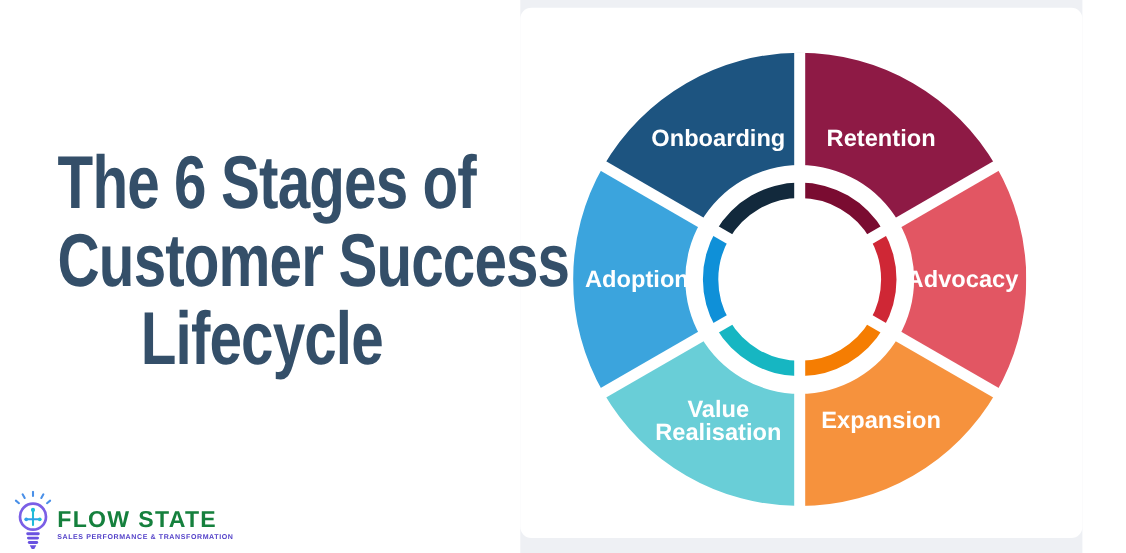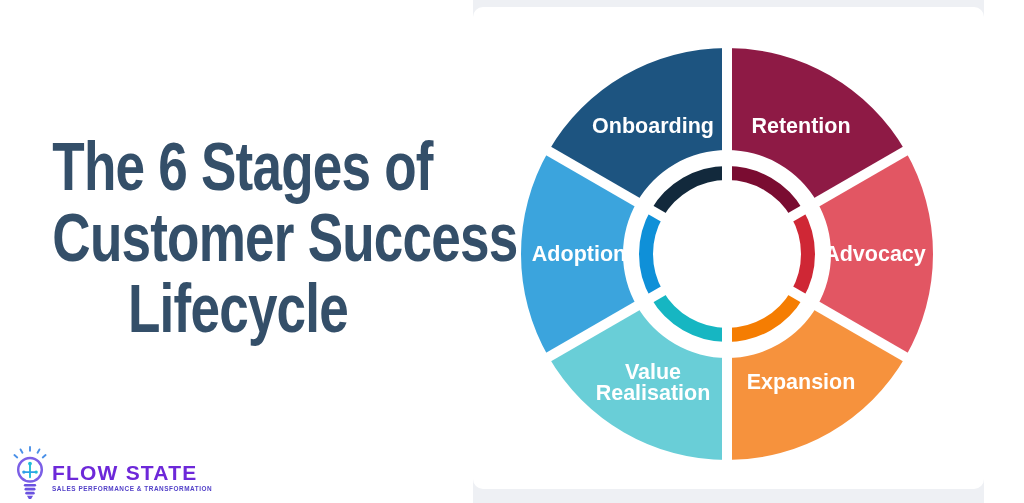--- a/index.html
+++ b/index.html
@@ -94,18 +94,18 @@
       <circle class="dot-blue" cx="11.5" cy="27.5" r="1.8" fill="#2f9fe8"></circle>
       <circle class="dot-teal" cx="24.5" cy="27.5" r="1.8" fill="#1fbcd8"></circle>
       <g class="base" fill="#6a52e0">
         <rect x="11.5" y="40" width="13" height="2.8" rx="1.4"></rect>
         <rect x="12.2" y="44.2" width="11.6" height="2.8" rx="1.4"></rect>
         <rect x="13" y="48.4" width="10" height="2.8" rx="1.4"></rect>
         <path d="M14.8 52.6 h6.4 l-2 3.4 h-2.4 Z"></path>
       </g>
     </svg>
     <div class="logo-text">
-      <div class="logo-name" style="color: #6d28d9;">FLOW STATE</div>
+      <div class="logo-name" style="color: #15803d;">FLOW STATE</div>
       <div class="logo-tagline" style="color: rgb(82, 64, 200);">SALES PERFORMANCE &amp; TRANSFORMATION</div>
     </div>
   </div>
 
 </div>
 
 </body></html>

